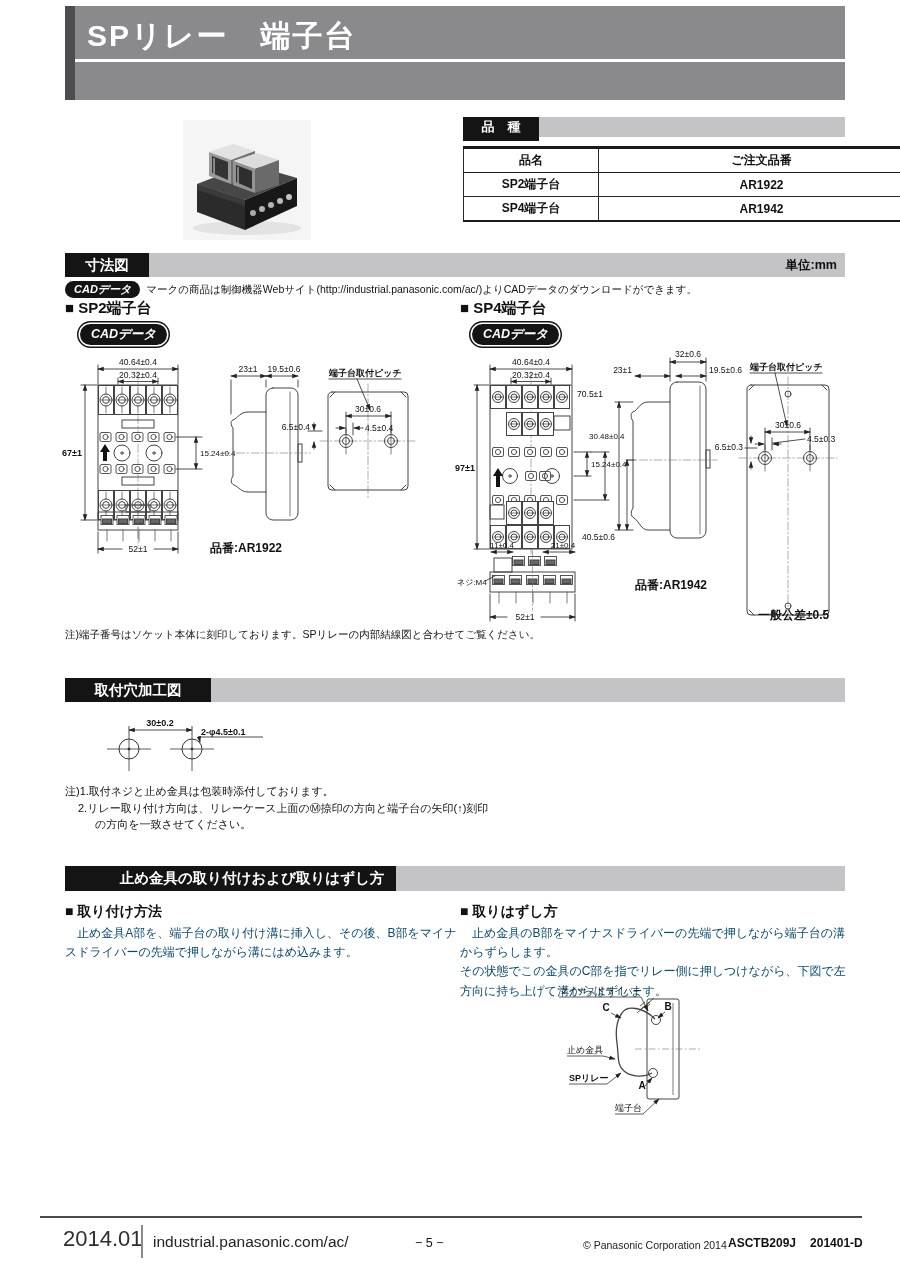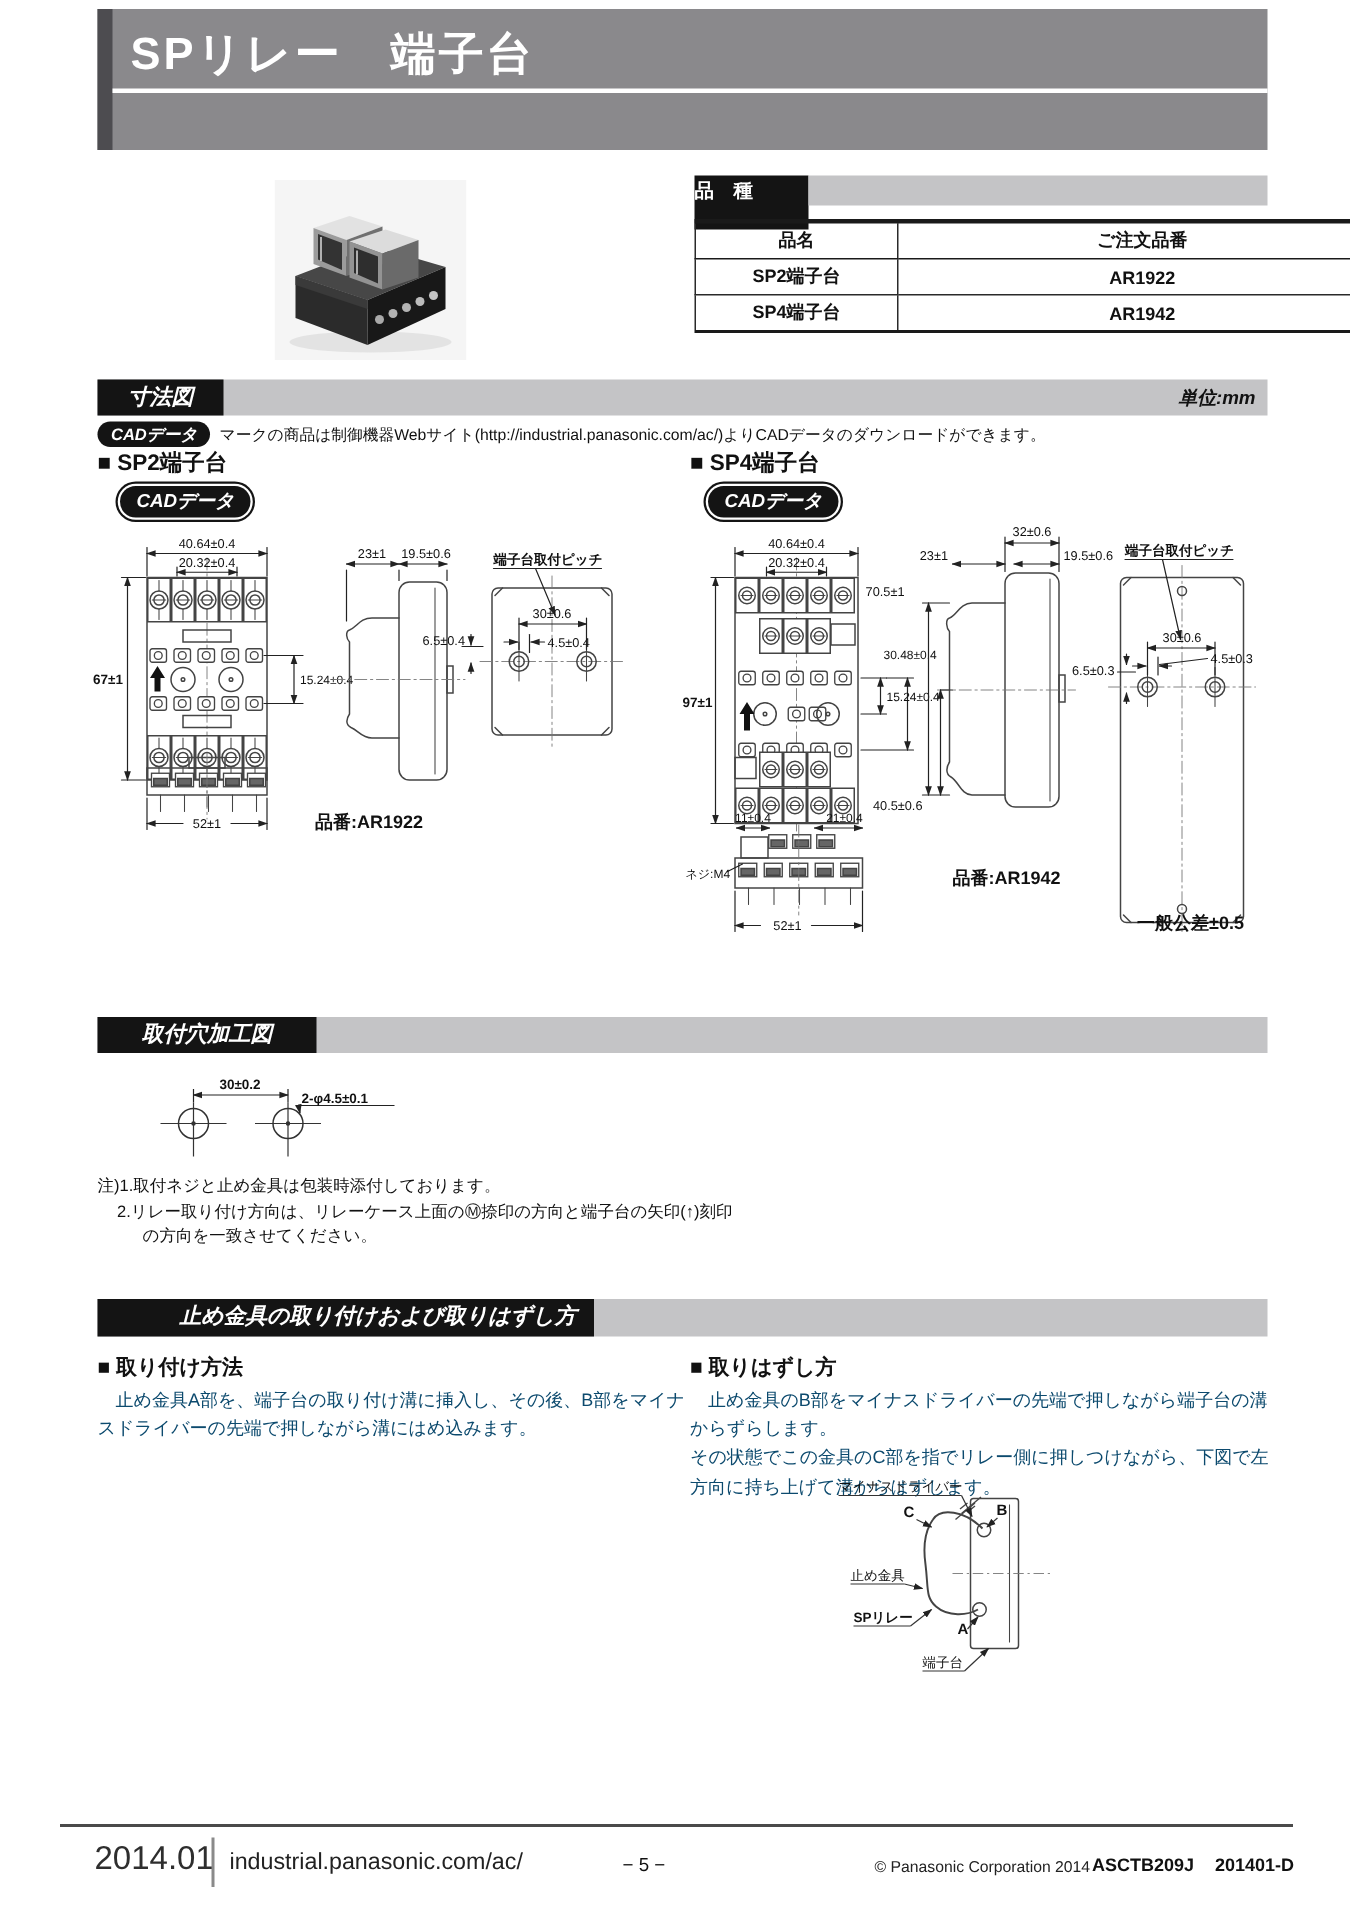--- a/index.html
+++ b/index.html
@@ -5,26 +5,26 @@
   html,body{margin:0;padding:0;background:#fff;}
   .page{position:relative;width:900px;height:1273px;background:#fff;overflow:hidden;
         font-family:"Liberation Sans","DejaVu Sans",sans-serif;color:#111;}
   .abs{position:absolute;}
   
   .banner{left:65px;top:6px;width:780px;height:94px;background:#8a898c;}
   .banner-strip{position:absolute;left:0;top:0;width:10px;height:100%;background:#4d4c50;}
   .banner-line{position:absolute;left:10px;top:53px;width:770px;height:3px;background:#fff;}
   .banner-title{position:absolute;left:22px;top:10px;font-size:30px;font-weight:bold;color:#fff;letter-spacing:2px;}
   
-  .secbar{height:24px;background:#c4c4c6;font-style:italic;}
+  .secbar{height:24px;background:#c4c4c6;}
   .seclabel{position:absolute;left:0;top:0;height:24px;background:#141414;color:#fff;
             font-size:14.5px;font-weight:bold;line-height:24px;text-align:center;}
   .unit{position:absolute;right:8px;top:0;height:24px;line-height:24px;font-size:12.5px;font-weight:bold;color:#111;}
-  .kindlabel{left:463px;top:117px;width:76px;height:36px;background:#141414;color:#fff;
-             font-size:13px;font-weight:bold;line-height:20px;text-align:left;}
+  .kindlabel{left:463px;top:117px;width:76px;height:24px;background:#141414;color:#fff;
+             font-size:13px;font-weight:bold;line-height:20px;text-align:center;}
   .kindbar{left:539px;top:117px;width:306px;height:20px;background:#c4c4c6;}
   
   table.kinds{position:absolute;left:463px;top:146px;width:462px;border-collapse:collapse;
               border-top:3px solid #1a1a1a;border-bottom:2.5px solid #1a1a1a;}
   table.kinds td{border:1.2px solid #2a2a2a;text-align:center;font-size:12px;font-weight:bold;height:23px;padding:0;}
   table.kinds tr.h td{border-bottom:1.6px solid #1a1a1a;}
   td.cname{width:134px;}
   
   .pill{display:inline-block;background:#141414;color:#fff;border-radius:10px;
         padding:1px 9px;font-size:11px;font-weight:bold;font-style:italic;}
@@ -436,20 +436,21 @@
       </g>
       <text class="dims" x="47" y="208" text-anchor="middle">11±0.4</text>
       <text class="dims" x="108" y="208" text-anchor="middle">21±0.4</text>
       <text class="dims" x="2" y="245">ネジ:M4</text>
       <text class="dim" x="70" y="280" text-anchor="middle">52±1</text>
     </g>
     <text class="pn" x="180" y="249">品番:AR1942</text>
     <text class="pn" x="303" y="279">一般公差±0.5</text>
   </svg>
 
+  <div class="abs notetxt" style="left:65px;top:628px;width:760px;">注)端子番号はソケット本体に刻印しております。SPリレーの内部結線図と合わせてご覧ください。</div>
 
   <div class="abs secbar" style="left:65px;top:678px;width:780px;">
     <div class="seclabel" style="width:146px;">取付穴加工図</div>
   </div>
   <svg class="abs" style="left:95px;top:706px" width="280" height="72" viewBox="0 0 280 72">
     <g stroke="#333" fill="none" stroke-width="1">
       <circle cx="34" cy="43" r="10"></circle>
         <circle cx="34" cy="43" r="1" fill="#333"></circle>
       <circle cx="97" cy="43" r="10"></circle>
         <circle cx="97" cy="43" r="1" fill="#333"></circle>

